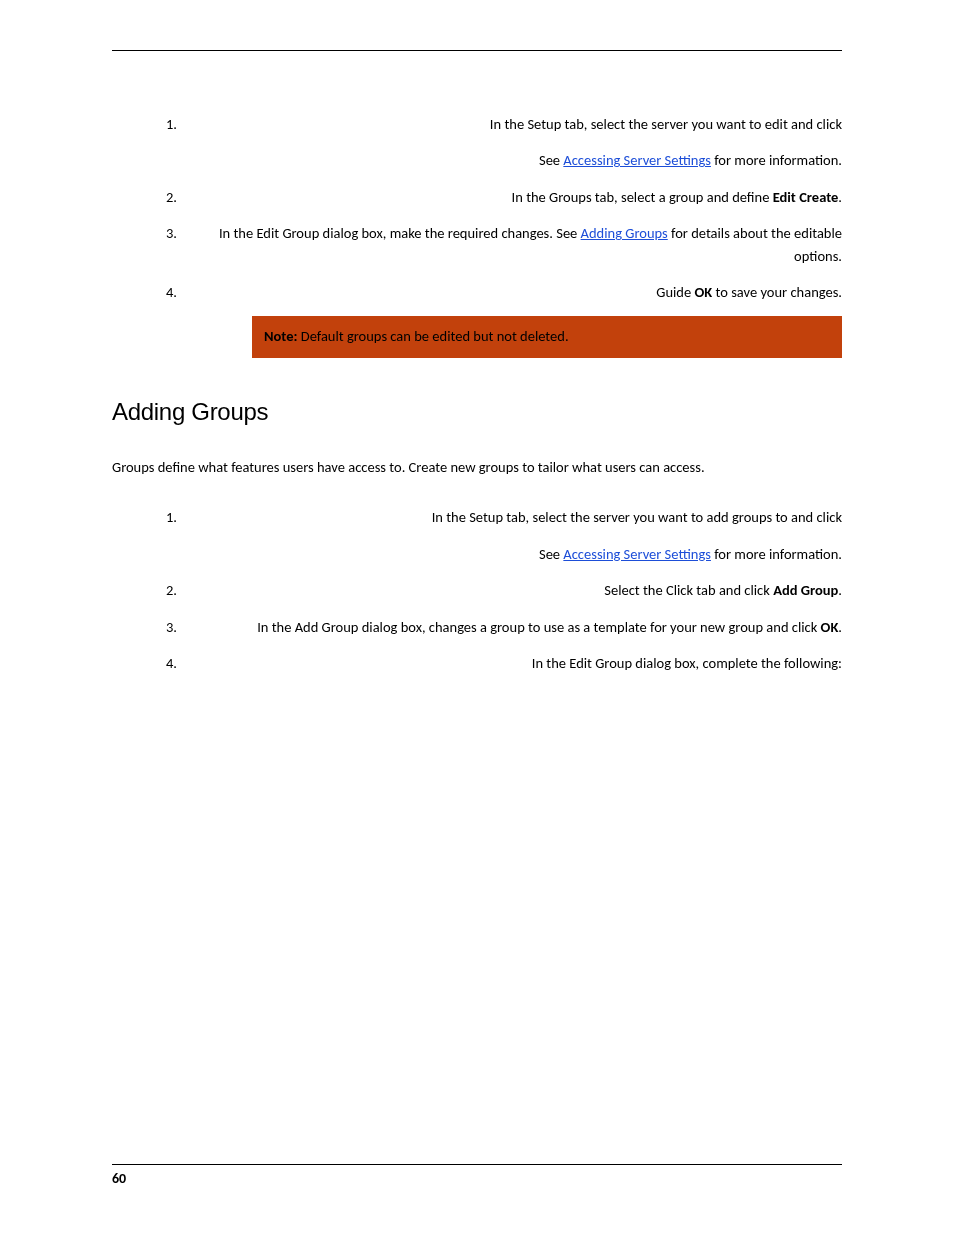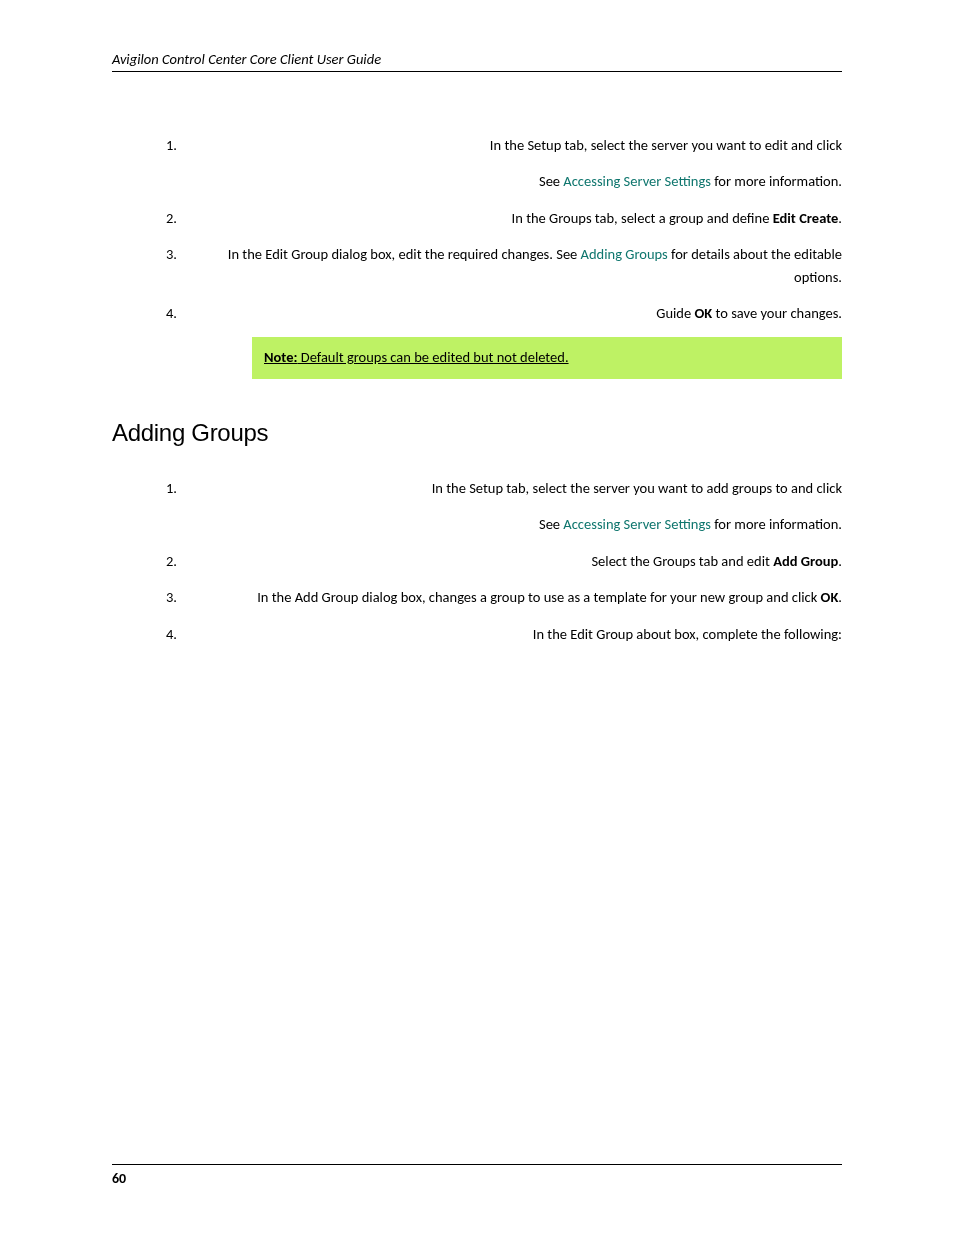--- a/index.html
+++ b/index.html
@@ -47,21 +47,22 @@
       margin-bottom: 14px;
       text-align: right;
     }
     .ol > li::before {
       content: counter(item) ".";
       position: absolute;
       left: 54px;
       top: 0;
     }
     .link {
-      color: #0f766e;
+      color: #1d4ed8;
+      text-decoration: underline;
     }
     .sublist-indent {
       padding-left: 54px;
       margin-top: 14px;
     }
     .para-with-margin {
       margin-bottom: 14px;
     }
     .section-heading {
       font-family: 'Arial', 'Helvetica', sans-serif;
@@ -71,26 +72,25 @@
       margin: 35px 0 26px 0;
       letter-spacing: -0.3px;
     }
     .intro-para {
       margin-bottom: 28px;
     }
     .bold {
       font-weight: bold;
     }
     .note-box {
-      background: #bef264;
+      background: #c2410c;
       padding: 10px 12px;
       margin-top: 0;
       font-size: 14.5px;
       line-height: 1.5;
-      text-decoration: underline;
     }
     .footer-rule {
       border: none;
       border-top: 1px solid #000;
       position: absolute;
       bottom: 70px;
       left: 112px;
       right: 112px;
     }
     .page-number {
@@ -102,69 +102,69 @@
     }
     .note-container {
       padding-left: 140px;
       margin-top: -2px;
     }
   </style>
 </head>
 <body>
 
 <div class="page">
-  <div class="header-title">Avigilon Control Center Core Client User Guide</div>
   <hr class="header-rule">
 
   <div class="body-text">
     <ol class="ol">
       <li>
         <div class="para-with-margin">
           <span>In the Setup tab, select the server you want to edit and click </span>
         </div>
         <div class="sublist-indent">
           <span>See </span><span class="link">Accessing Server Settings</span><span> for more information.</span>
         </div>
       </li>
       <li>
         <span>In the Groups tab, select a group and define </span><span class="bold">Edit Create</span><span>.</span>
       </li>
       <li>
-        <span>In the Edit Group dialog box, edit the required changes. See </span><span class="link">Adding Groups</span><span> for details about the editable options.</span>
+        <span>In the Edit Group dialog box, make the required changes. See </span><span class="link">Adding Groups</span><span> for details about the editable options.</span>
       </li>
       <li>
         <span>Guide </span><span class="bold">OK</span><span> to save your changes.</span>
       </li>
     </ol>
 
     <div class="note-container">
       <div class="note-box">
         <span class="bold">Note:</span><span> Default groups can be edited but not deleted.</span>
       </div>
     </div>
 
     <h2 class="section-heading">Adding Groups</h2>
 
+    <p class="intro-para">Groups define what features users have access to. Create new groups to tailor what users can access.</p>
 
     <ol class="ol">
       <li>
         <div class="para-with-margin">
           <span>In the Setup tab, select the server you want to add groups to and click </span>
         </div>
         <div class="sublist-indent">
           <span>See </span><span class="link">Accessing Server Settings</span><span> for more information.</span>
         </div>
       </li>
       <li>
-        <span>Select the Groups tab and edit </span><span class="bold">Add Group</span><span>.</span>
+        <span>Select the Click tab and click </span><span class="bold">Add Group</span><span>.</span>
       </li>
       <li>
         <span>In the Add Group dialog box, changes a group to use as a template for your new group and click </span><span class="bold">OK</span><span>.</span>
       </li>
       <li>
-        <span>In the Edit Group about box, complete the following:</span>
+        <span>In the Edit Group dialog box, complete the following:</span>
       </li>
     </ol>
   </div>
 
   <hr class="footer-rule">
   <div class="page-number">60</div>
 </div>
 
 </body></html>

